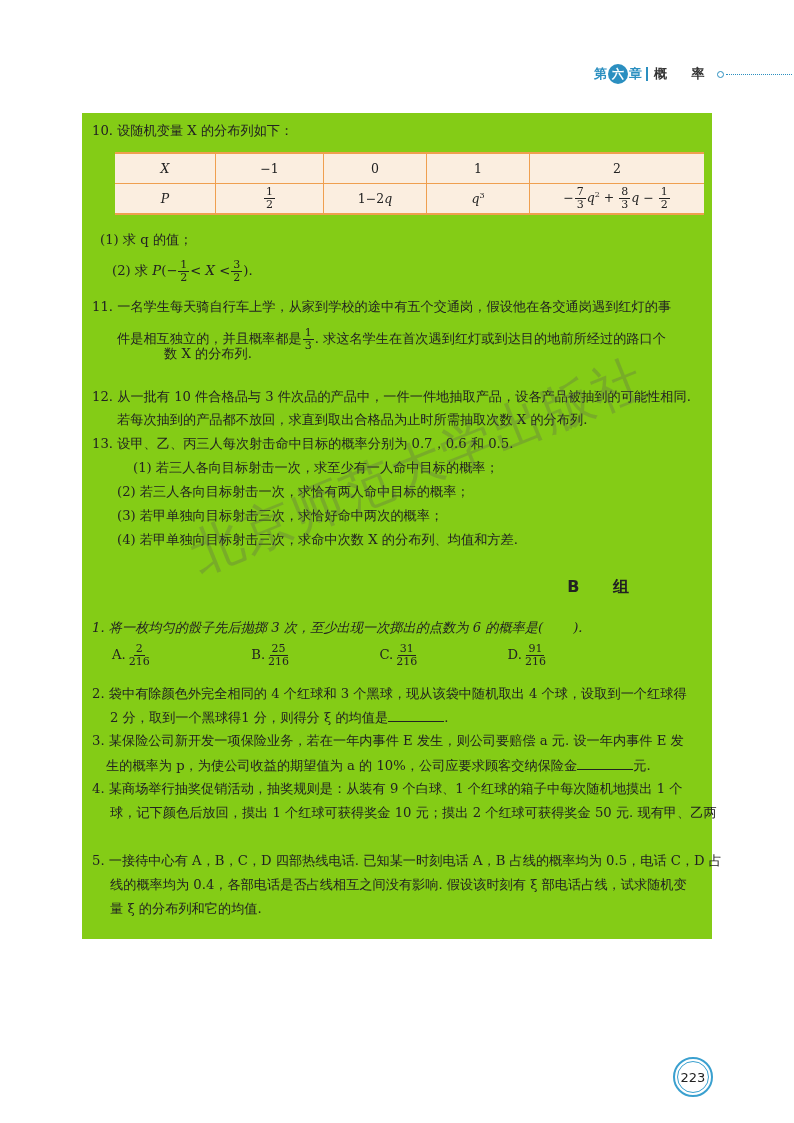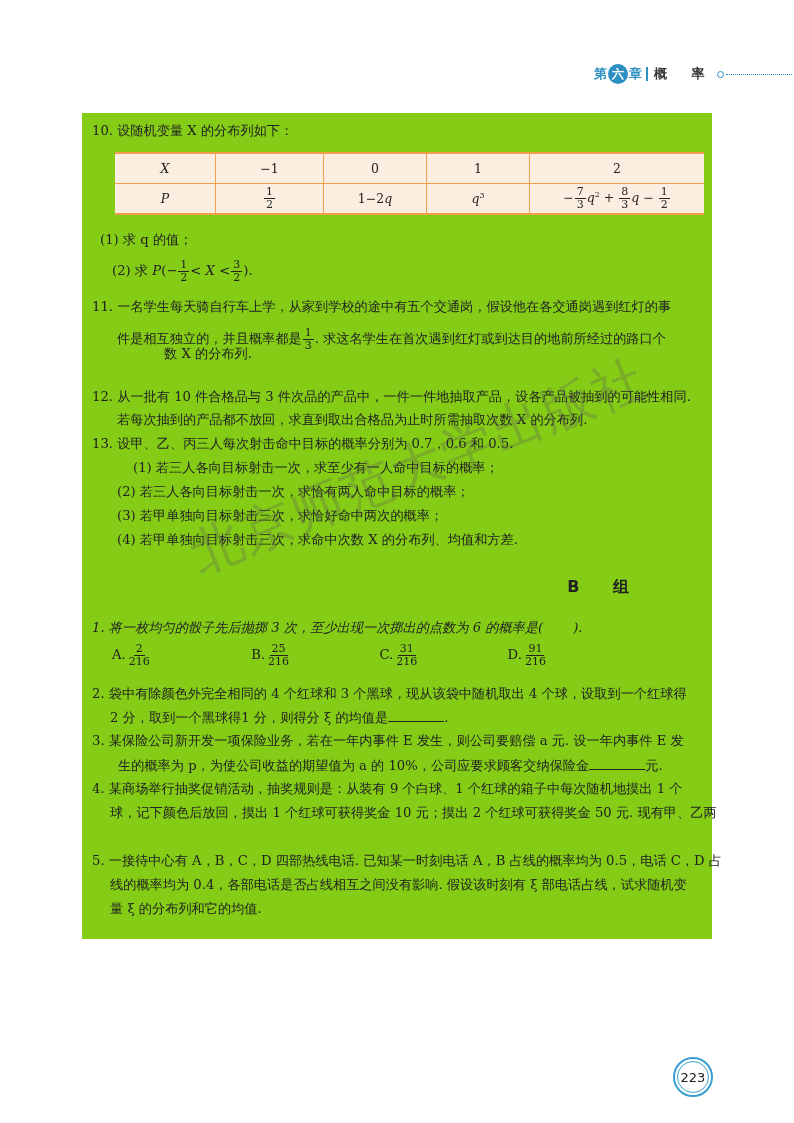--- a/index.html
+++ b/index.html
@@ -190,21 +190,21 @@
     <span>袋中有除颜色外完全相同的 4 个红球和 3 个黑球，现从该袋中随机取出 4 个球，设取到一个红球得</span>
   </div>
   <div class="line" style="left:28px; top:594px;">
     <span>2 分，取到一个黑球得1 分，则得分 ξ 的均值是</span><span class="blank"></span><span>.</span>
   </div>
 
   <div class="line" style="left:10px; top:618px;">
     <span>3.</span>
     <span>某保险公司新开发一项保险业务，若在一年内事件 E 发生，则公司要赔偿 a 元. 设一年内事件 E 发</span>
   </div>
-  <div class="line" style="left:36px; top:642px;">
+  <div class="line" style="left:24px; top:642px;">
     <span>生的概率为 p，为使公司收益的期望值为 a 的 10%，公司应要求顾客交纳保险金</span><span class="blank"></span><span>元.</span>
   </div>
 
   <div class="line" style="left:10px; top:666px;">
     <span>4.</span>
     <span>某商场举行抽奖促销活动，抽奖规则是：从装有 9 个白球、1 个红球的箱子中每次随机地摸出 1 个</span>
   </div>
   <div class="line" style="left:28px; top:690px;">球，记下颜色后放回，摸出 1 个红球可获得奖金 10 元；摸出 2 个红球可获得奖金 50 元. 现有甲、乙两</div>
 
   <div class="line" style="left:10px; top:738px;">

